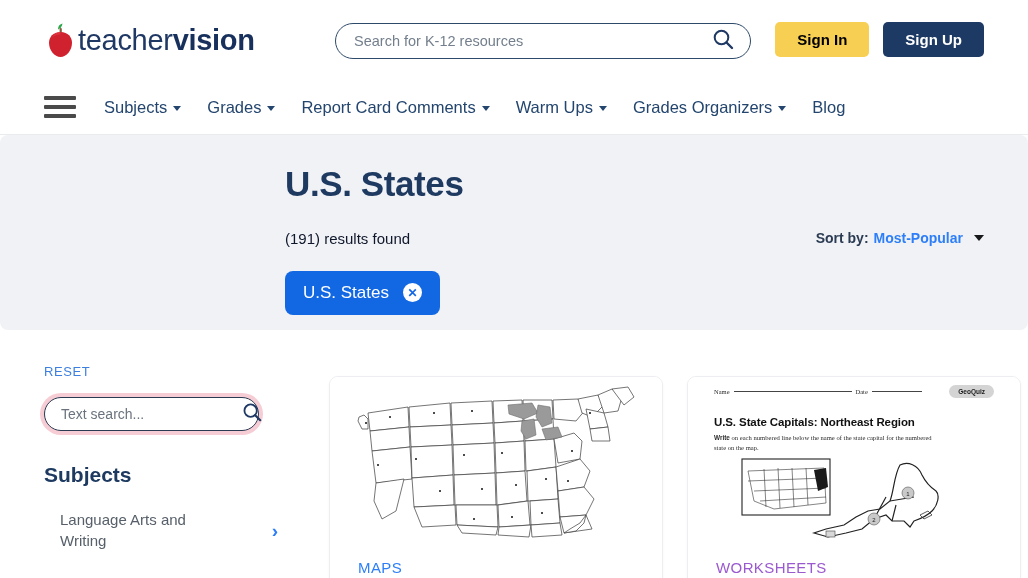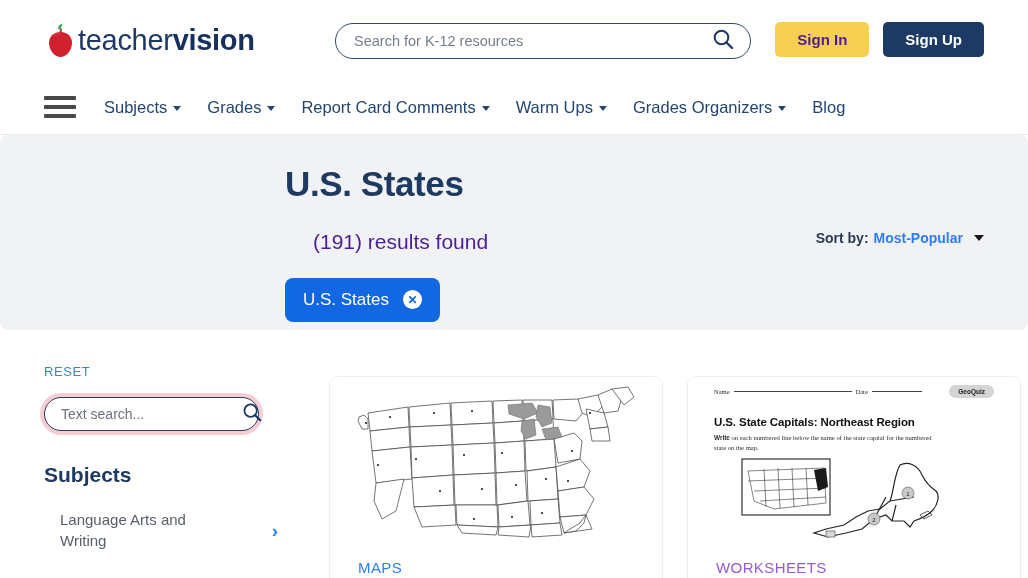--- a/index.html
+++ b/index.html
@@ -74,21 +74,21 @@
     border: none;
     border-radius: 5px;
     font-family: "Liberation Sans", sans-serif;
     font-size: 15px;
     font-weight: 700;
     cursor: pointer;
     height: 35px;
     padding: 0 22px;
     line-height: 35px;
   }
-  .btn-signin { background: #f7cf53; color: #4c1d95; }
+  .btn-signin { background: #f7cf53; color: #000000; }
   .btn-signup { background: #1c3a63; color: #ffffff; }
 
   
   .nav {
     height: 55px;
     background: #ffffff;
     display: flex;
     align-items: center;
     padding: 0 44px;
     gap: 0px;
@@ -138,21 +138,21 @@
     color: #1e3a60;
     letter-spacing: -0.4px;
     line-height: 1.1;
   }
   .results-row {
     margin-top: 26px;
     display: flex;
     align-items: flex-start;
     justify-content: space-between;
   }
-  .results-count { font-size: 21px; color: #4c1d95; margin-left: 28px; }
+  .results-count { font-size: 15px; color: #0f172a; }
   .sort-by {
     font-size: 14px;
     color: #2b3b52;
     font-weight: 700;
     display: flex;
     align-items: center;
     gap: 5px;
     cursor: pointer;
   }
   .sort-val { color: #2d7ff9; font-weight: 700; }

